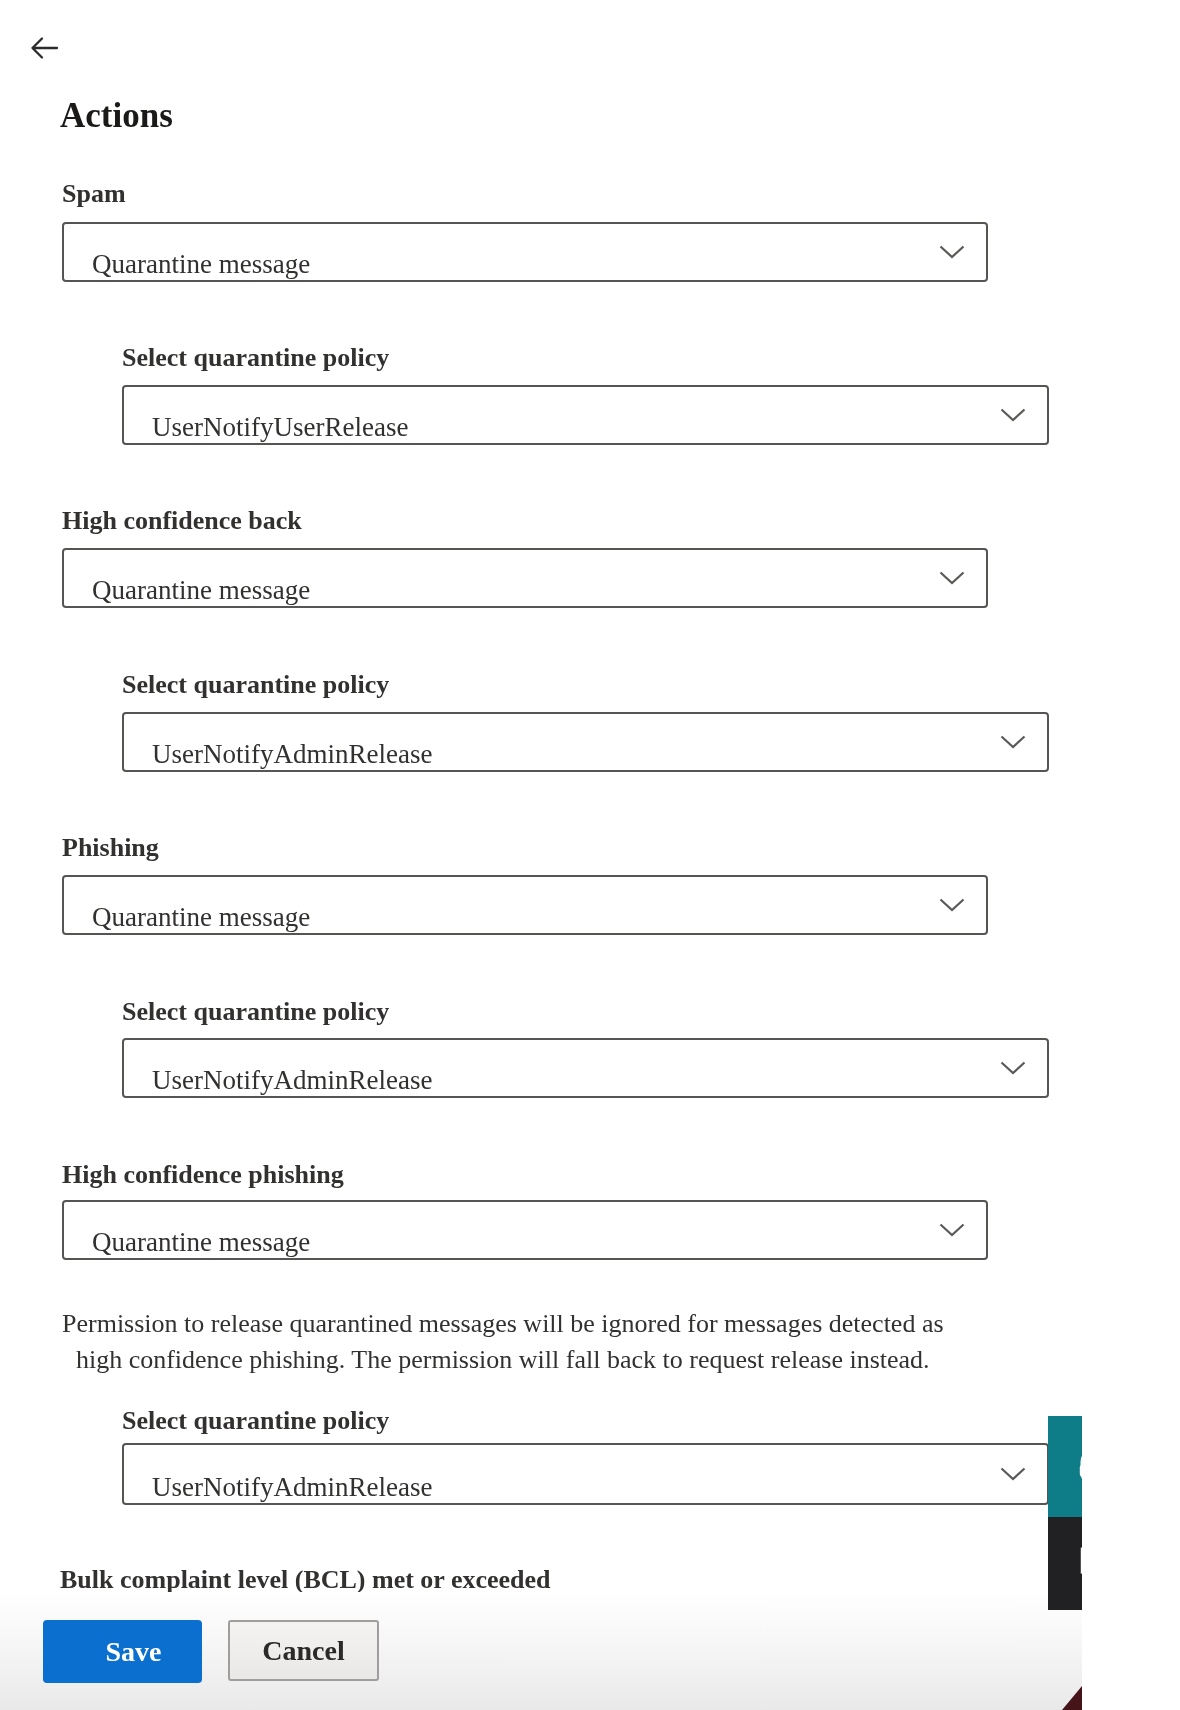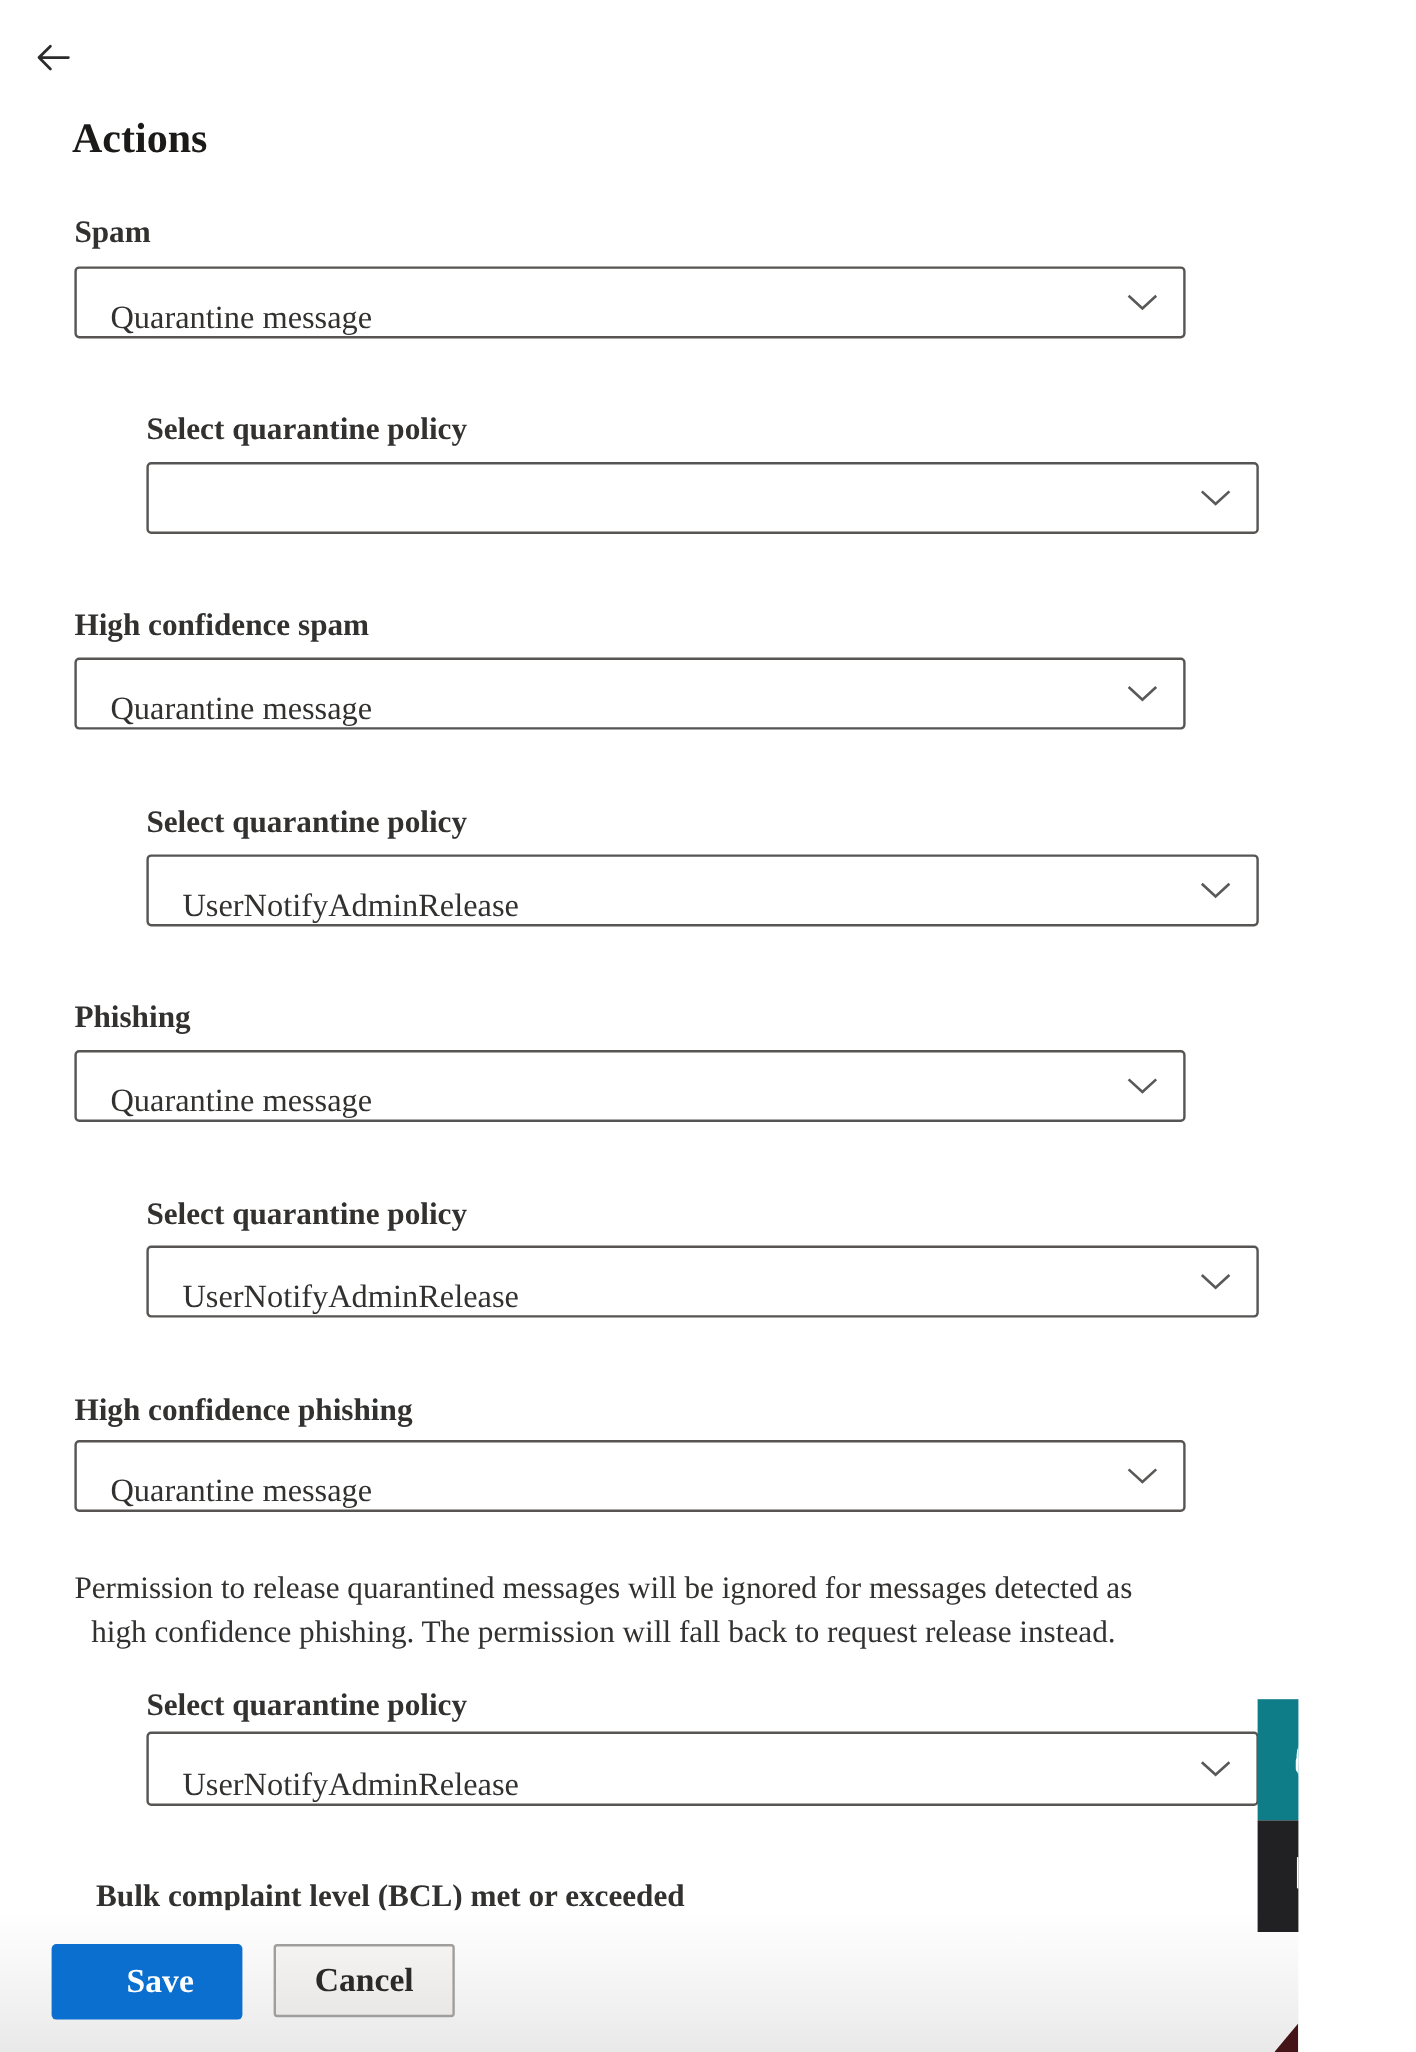--- a/index.html
+++ b/index.html
@@ -7,21 +7,21 @@
          font-family:Liberation Serif, serif;color:#323130;}
   .icon-btn{position:absolute;background:none;border:none;padding:0;cursor:pointer;line-height:0;}
   .title{position:absolute;left:60px;top:96px;font-size:35px;font-weight:700;color:#1b1a19;}
   .label{position:absolute;font-size:26px;font-weight:700;line-height:30px;color:#323130;white-space:nowrap;}
   .dd{position:absolute;height:60px;border:2px solid #575553;border-radius:4px;background:#fff;
       box-sizing:border-box;display:flex;align-items:flex-end;cursor:pointer;}
   .dd .val{font-size:27px;font-weight:400;color:#323130;padding-left:28px;white-space:nowrap;}
   .chev{position:absolute;right:20px;top:50%;transform:translateY(-50%);display:flex;}
   .note{position:absolute;left:62px;top:1306px;font-size:26px;line-height:36px;font-weight:400;color:#323130;text-align:center;}
   .note div{white-space:nowrap;}
-  .clip-label{position:absolute;left:80px;top:1566px;height:26px;overflow:hidden;
+  .clip-label{position:absolute;left:60px;top:1566px;height:26px;overflow:hidden;
               font-size:26px;font-weight:700;line-height:28px;white-space:nowrap;color:#323130;}
   .footer{position:absolute;left:0;top:1592px;width:1180px;height:118px;
           background:linear-gradient(180deg,#ffffff 0%,#f6f6f6 45%,#e9e9e9 100%);z-index:2;}
   .btn-save{position:absolute;left:43px;top:1620px;width:159px;height:63px;z-index:3;
             background:#0b6fd0;border:none;border-radius:4px;color:#ffffff;
             font-size:28px;font-weight:700;font-family:inherit;cursor:pointer;padding-left:28px;}
   .btn-cancel{position:absolute;left:228px;top:1620px;width:151px;height:61px;z-index:3;
             background:linear-gradient(#f4f3f2,#eae8e6);border:2px solid #a09e9c;border-radius:3px;
             color:#2b2a29;font-size:28px;font-weight:700;font-family:inherit;box-sizing:border-box;cursor:pointer;}
   .widget{position:absolute;left:1048px;width:98px;display:flex;align-items:center;justify-content:center;
@@ -58,28 +58,29 @@
     <span class="val">Quarantine message</span>
     <span class="chev">
       <svg width="28" height="16" viewBox="0 0 28 16">
           <path d="M2.5 2.5 14 13 25.5 2.5" fill="none" stroke="#5b5957" stroke-width="2.2"></path>
         </svg>
     </span>
   </div>
 
   <div class="label" style="left:122px;top:343px;">Select quarantine policy</div>
   <div class="dd" style="left:122px;top:385px;width:927px;">
+    <span class="val">UserNotifyUserRelease</span>
     <span class="chev">
       <svg width="28" height="16" viewBox="0 0 28 16">
           <path d="M2.5 2.5 14 13 25.5 2.5" fill="none" stroke="#5b5957" stroke-width="2.2"></path>
         </svg>
     </span>
   </div>
 
-  <div class="label" style="left:62px;top:506px;">High confidence spam</div>
+  <div class="label" style="left:62px;top:506px;">High confidence back</div>
   <div class="dd" style="left:62px;top:548px;width:926px;">
     <span class="val">Quarantine message</span>
     <span class="chev">
       <svg width="28" height="16" viewBox="0 0 28 16">
           <path d="M2.5 2.5 14 13 25.5 2.5" fill="none" stroke="#5b5957" stroke-width="2.2"></path>
         </svg>
     </span>
   </div>
 
   <div class="label" style="left:122px;top:670px;">Select quarantine policy</div>

